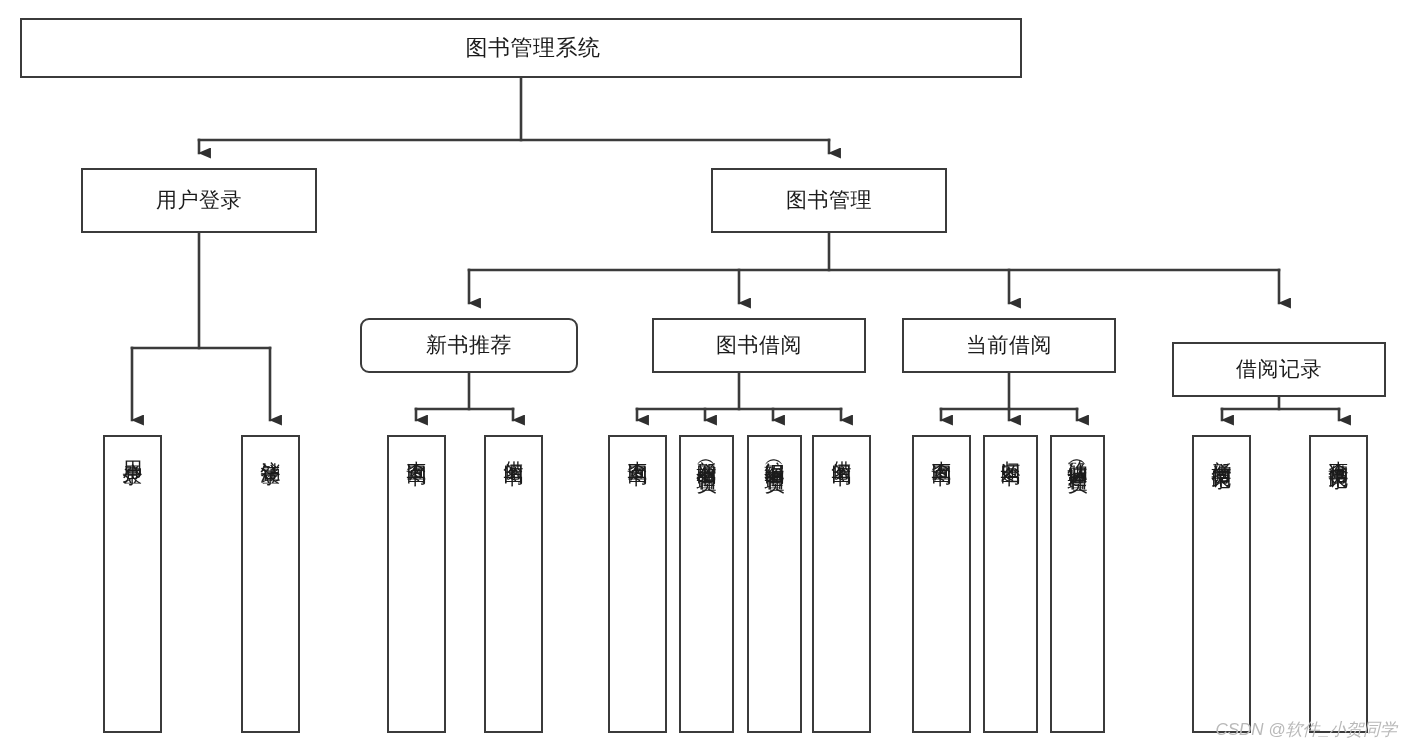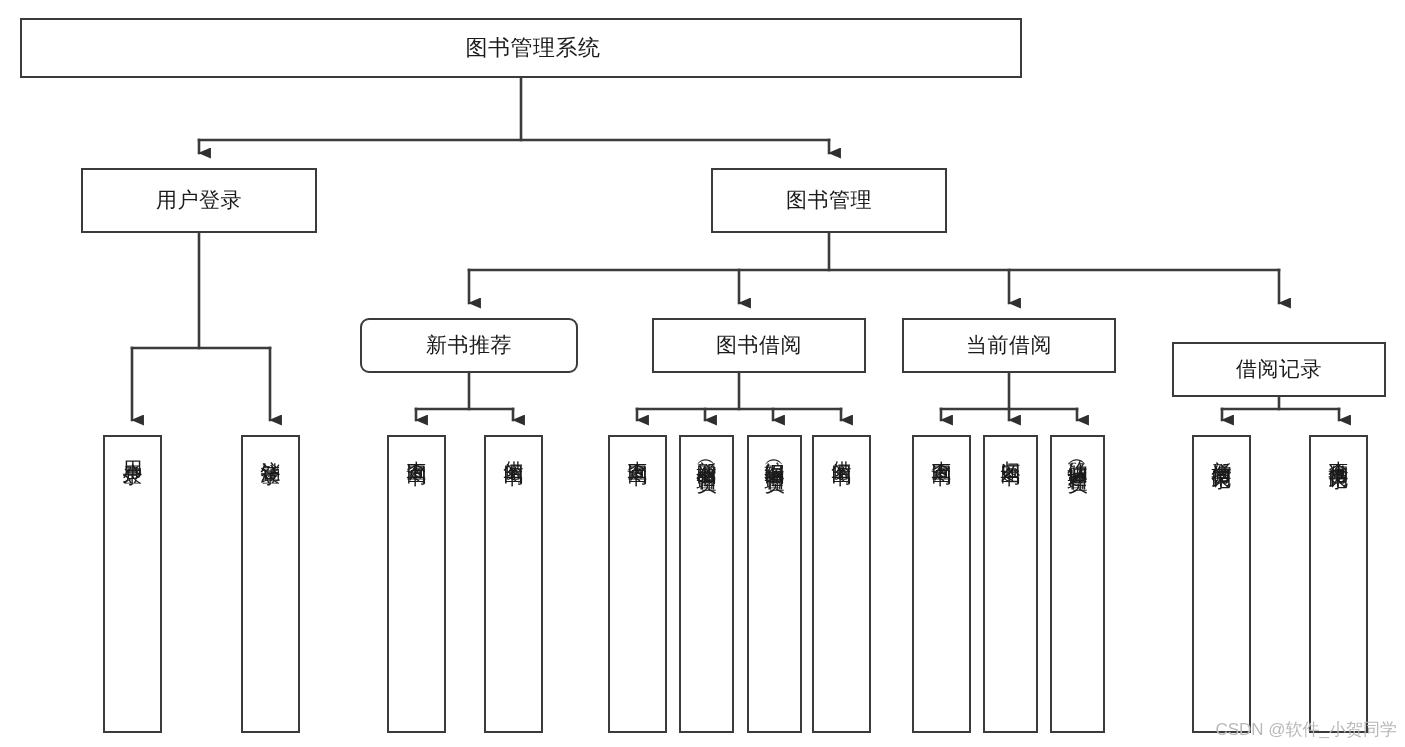--- a/index.html
+++ b/index.html
@@ -67,20 +67,21 @@
   }
   .watermark {
     position: absolute;
     right: 8px;
     bottom: 6px;
     font-size: 17px;
     color: #b9b9b9;
     z-index: 5;
     white-space: nowrap;
     font-family: "Liberation Sans", "DejaVu Sans", sans-serif;
+    font-style: italic;
   }
 </style>
 </head>
 <body>
 
 <div id="canvas">
 
   <svg class="wires" viewBox="0 0 1405 747" xmlns="http://www.w3.org/2000/svg">
     <defs>
       <marker id="arrow" viewBox="0 0 12 14" refX="6" refY="13" markerWidth="11" markerHeight="13" orient="auto-start-reverse" markerUnits="userSpaceOnUse">

